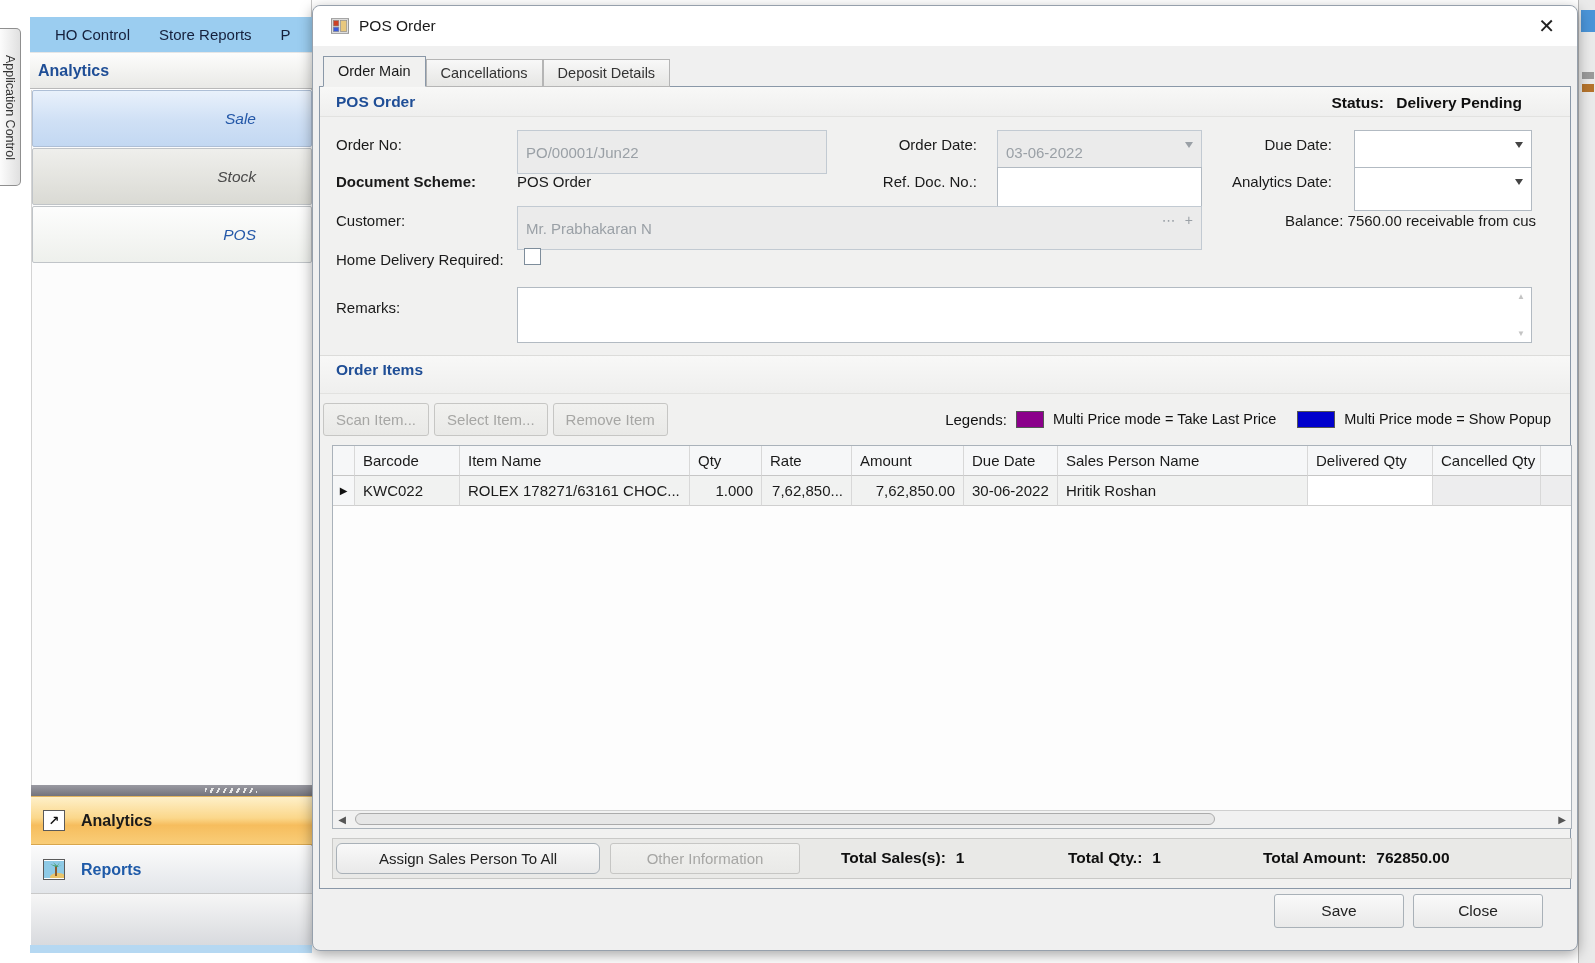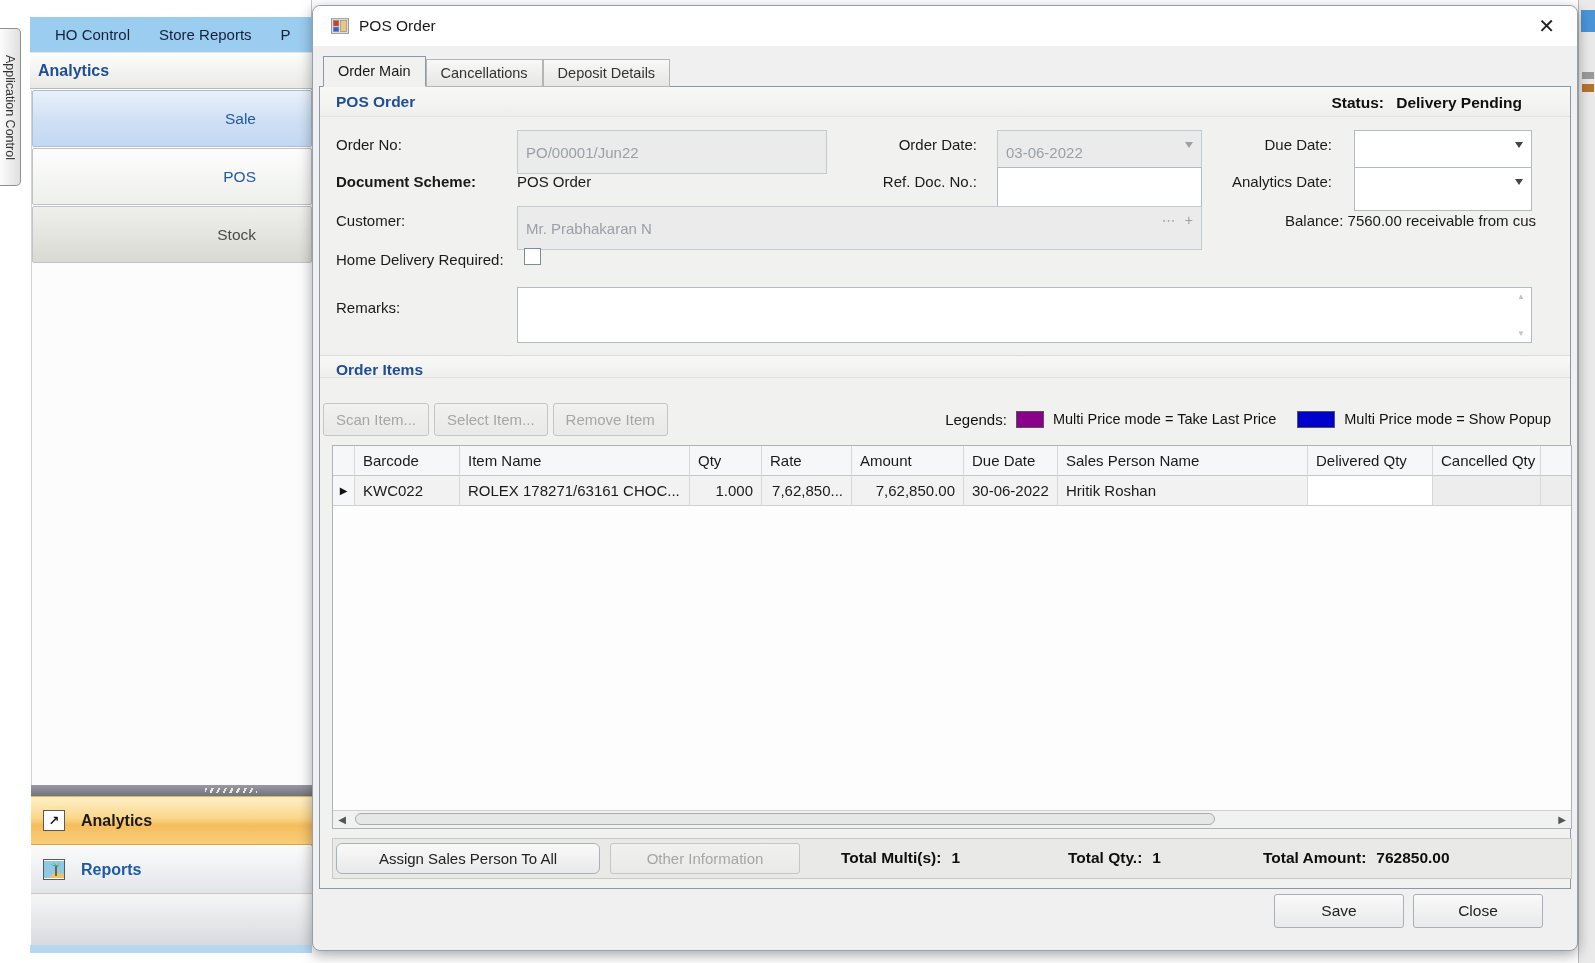--- a/index.html
+++ b/index.html
@@ -13,21 +13,21 @@
   .side-tab span{writing-mode:vertical-rl;font-size:12.5px;color:#333;white-space:nowrap;}
   .main-win{position:absolute;left:30px;top:0;width:282px;height:953px;background:#fff;border-right:1px solid #c5c5c5;}
   .menubar{position:absolute;left:0;top:17px;width:282px;height:35px;background:#9bcdf0;
     display:flex;align-items:center;gap:29px;padding-left:25px;overflow:hidden;}
   .menubar span{font-size:15px;color:#15203c;white-space:nowrap;}
   .panel-header{position:absolute;left:0;top:52px;width:282px;height:37px;
     background:linear-gradient(#fdfdfc,#e9e9e6);border-top:1px solid #e6e6e6;border-bottom:1px solid #b9b9b9;
     display:flex;align-items:center;padding-left:8px;}
   .panel-header span{font-size:16px;font-weight:bold;color:#1f4e96;}
   .nav-list{position:absolute;left:1px;top:90px;width:281px;height:695px;background:#fcfcfc;
-    border-left:1px solid #d4d4d4;}
+    border-left:1px solid #d4d4d4;font-style:italic;}
   .nav-item{height:57px;margin-bottom:1px;border:1px solid #c0c4c8;border-radius:2px;
     display:flex;align-items:center;justify-content:flex-end;padding-right:55px;font-size:15.5px;}
   .nav-sale{background:linear-gradient(#e9f1fb,#cfe0f5 55%,#c3d8f2);color:#2458a8;border-color:#aebfd6;}
   .nav-stock{background:linear-gradient(#efefec,#dadad4);color:#4a4a4a;}
   .nav-pos{background:linear-gradient(#fdfdfd,#eef0ec);color:#2458a8;}
   .splitter{position:absolute;left:1px;top:785px;width:281px;height:11px;
     background:linear-gradient(#9a9aa2,#73737b);}
   .grip{position:absolute;right:55px;top:3px;width:52px;height:5px;
     background:repeating-linear-gradient(115deg,#e8e8e8 0 2px,transparent 2px 6px);}
   .bottom-item{position:absolute;left:1px;width:281px;display:flex;align-items:center;gap:16px;padding-left:12px;}
@@ -71,21 +71,21 @@
     display:flex;align-items:center;padding:0 8px;white-space:nowrap;overflow:hidden;}
   .tbox.disabled{background:#ebebeb;border-color:#c2cad2;color:#9aa0a6;}
   .arrow-dn{position:absolute;right:8px;top:11px;width:0;height:0;border-left:4px solid transparent;
     border-right:4px solid transparent;border-top:6px solid #444;}
   .tbox.disabled .arrow-dn{border-top-color:#9aa0a6;}
   .cust-glyphs{position:absolute;right:8px;top:0;height:26px;display:flex;align-items:center;gap:9px;color:#9aa0a6;font-size:14px;}
   .checkbox{position:absolute;width:17px;height:17px;background:#fff;border:1px solid #7e8d9b;}
   .remarks{position:absolute;background:#fff;border:1px solid #b2bac2;}
   .remarks .sa{position:absolute;right:6px;font-size:8px;color:#c4c4c4;}
 
-  .items-hdr{position:absolute;left:0;top:268px;width:100%;height:23px;background:linear-gradient(#f8f8f7,#efefee);
+  .items-hdr{position:absolute;left:0;top:268px;width:100%;height:39px;background:linear-gradient(#f8f8f7,#efefee);
     border-top:1px solid #dcdcda;border-bottom:1px solid #e2e2e0;}
   .items-hdr .cap{position:absolute;left:16px;top:5px;font-size:15.5px;font-weight:bold;color:#1f4e96;}
 
   .toolbar{position:absolute;left:3px;top:315px;width:1228px;height:34px;display:flex;align-items:center;}
   .btn{border:1px solid #a9b1b8;border-radius:3px;background:linear-gradient(#f9f9f9,#e9e9e9);
     font-size:15px;color:#222;display:flex;align-items:center;justify-content:center;}
   .btn.disabled{background:linear-gradient(#f1f1ef,#e9e9e7);border-color:#c6c6c4;color:#a6a6a4;}
   .tb-btn{height:33px;margin-right:5px;padding:0 12px;}
   .legends{margin-left:auto;display:flex;align-items:center;gap:9px;}
   .legends .lg-label{font-size:15px;color:#111;}
@@ -140,25 +140,25 @@
       <span>Store Reports</span>
       <span>P</span>
     </div>
     <div class="panel-header">
       <span>Analytics</span>
     </div>
     <div class="nav-list">
       <div class="nav-item nav-sale">
         <span>Sale</span>
       </div>
+      <div class="nav-item nav-stock">
+        <span>Stock</span>
+      </div>
       <div class="nav-item nav-pos">
         <span>POS</span>
-      </div>
-      <div class="nav-item nav-stock">
-        <span>Stock</span>
       </div>
     </div>
     <div class="splitter">
         <div class="grip"></div>
       </div>
     <div class="bottom-item bn-analytics">
       <span class="icon-box">↗</span>
       <span class="lbl">Analytics</span>
     </div>
     <div class="bottom-item bn-reports">
@@ -309,21 +309,21 @@
           <span class="hs-arrow hs-left">◀</span>
           <div class="hs-thumb"></div>
           <span class="hs-arrow hs-right">▶</span>
         </div>
       </div>
 
       <div class="gridfooter">
         <div class="btn gf-btn1">Assign Sales Person To All</div>
         <div class="btn disabled gf-btn2">Other Information</div>
         <div class="total t-items">
-          <span>Total Multi(s):</span><span class="val">1</span>
+          <span>Total Sales(s):</span><span class="val">1</span>
         </div>
         <div class="total t-qty">
           <span>Total Qty.:</span><span class="val">1</span>
         </div>
         <div class="total t-amt">
           <span>Total Amount:</span><span class="val">762850.00</span>
         </div>
       </div>
     </div>
 

